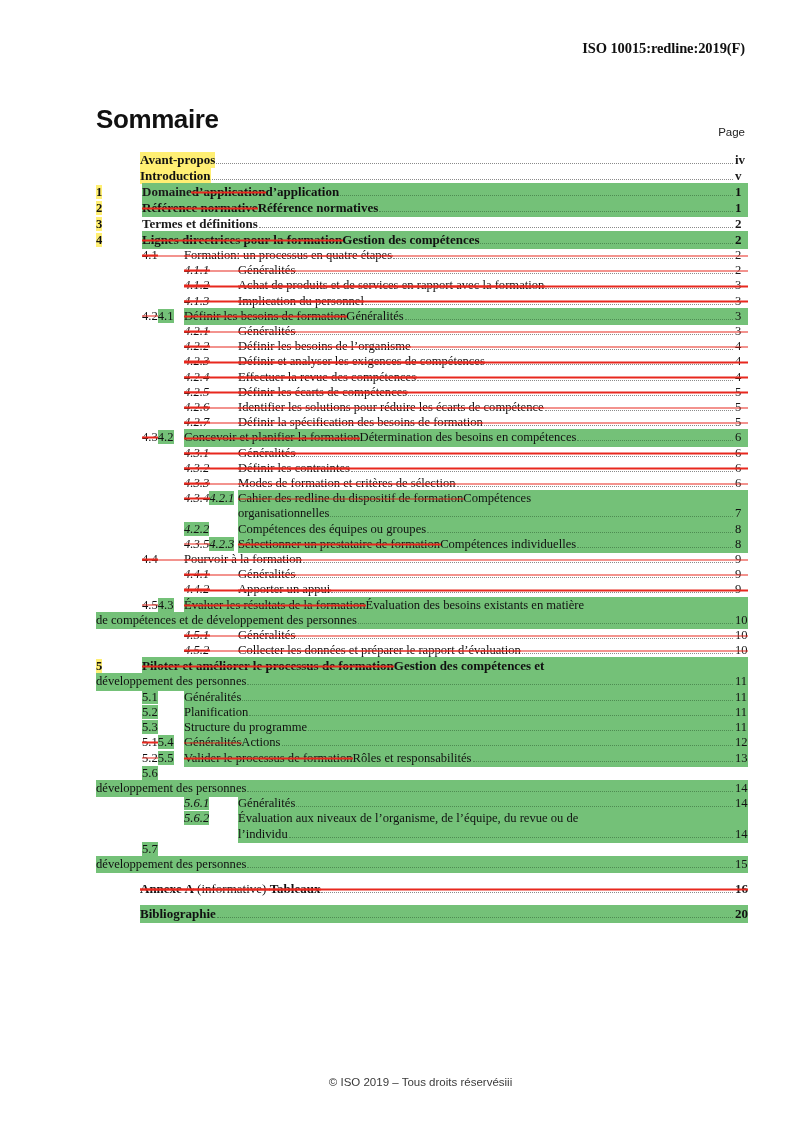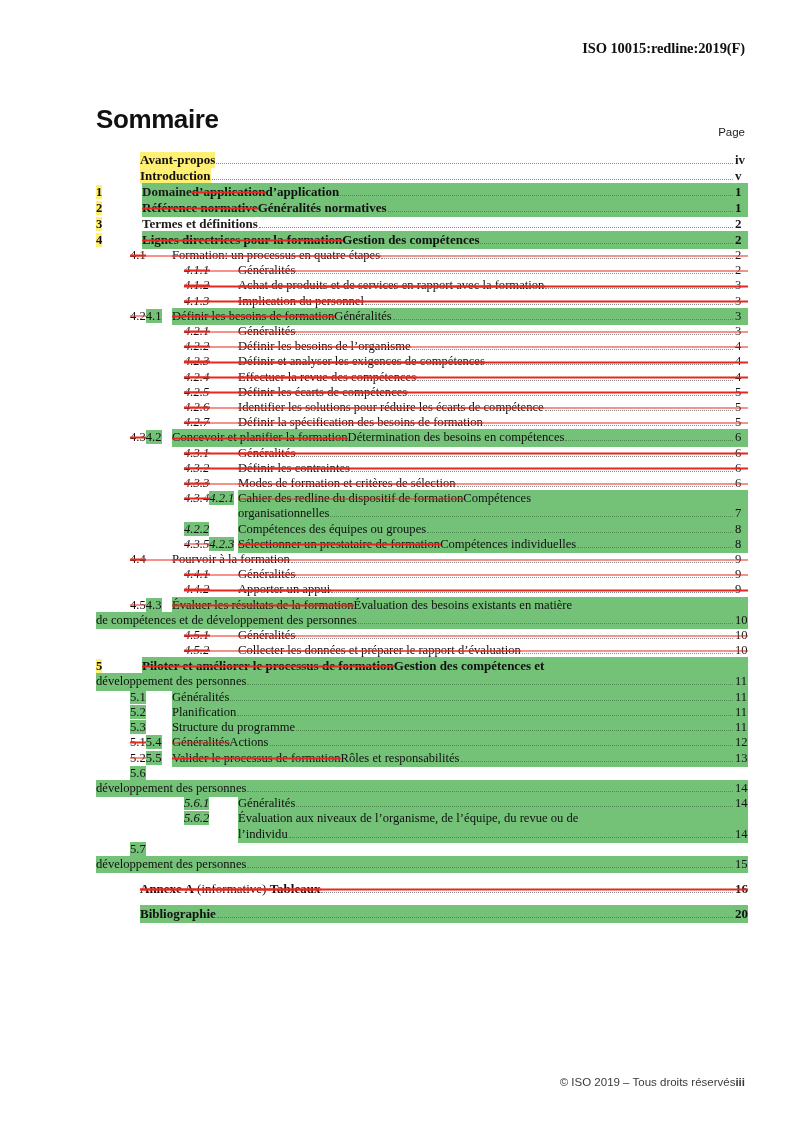--- a/index.html
+++ b/index.html
@@ -101,21 +101,21 @@
   }
   .pageno {
     flex: 0 0 auto;
     text-align: left;
     min-width: 13px;
     padding-left: 1px;
   }
 
   
   .lvl1 > .num        { width: 46px; }
-  .lvl2 > .num        { width: 42px; margin-left: 34px; }
+  .lvl2 > .num        { width: 42px; margin-left: 46px; }
   .lvl3 > .num        { width: 54px; margin-left: 88px; font-style: italic; }
   .lvl-plain > .num   { width: 0; }
 
   .lvl1 { font-weight: bold; font-size: 13px; line-height: 16px; min-height: 16px; }
   .lvl1 .num, .lvl1 .pageno { font-weight: bold; }
 
   .front .num { width: 0; }
   .front { font-weight: bold; font-size: 13px; line-height: 16px; min-height: 16px; padding-left: 44px; }
 
   
@@ -176,24 +176,24 @@
   
   .footer {
     position: absolute;
     left: 96px;
     right: 48px;
     bottom: 34px;
     font-family: "Liberation Sans", sans-serif;
     font-size: 11.5px;
     color: #3a3a3a;
     display: flex;
-    justify-content: flex-end;
+    justify-content: center;
     align-items: baseline;
   }
-  .footer .folio { font-weight: bold; color: #3a3a3a; }
+  .footer .folio { font-weight: normal; color: #3a3a3a; }
 </style>
 </head>
 <body>
 
 <div class="page">
 
   <div class="doc-header">ISO 10015:redline:2019(F)</div>
 
   <div class="title-row">
     <div class="toc-title">Sommaire</div>
@@ -224,21 +224,21 @@
           <span class="del">d’application</span>
           <span class="ins">d’application</span>
           <span class="leader"></span>
           <span class="pageno ins">1</span>
         </span>
       </div>
       <div class="toc-row lvl1 band-ins">
         <span class="num"><span class="hl">2</span></span>
         <span class="body-cell">
           <span class="del">Référence normative</span>
-          <span class="ins">Généralités normatives</span>
+          <span class="ins">Référence normatives</span>
           <span class="leader"></span>
           <span class="pageno ins">1</span>
         </span>
       </div>
       <div class="toc-row lvl1">
         <span class="num"><span class="hl">3</span></span>
         <span class="body-cell">
           <span>Termes et définitions</span>
           <span class="leader"></span>
           <span class="pageno">2</span>

